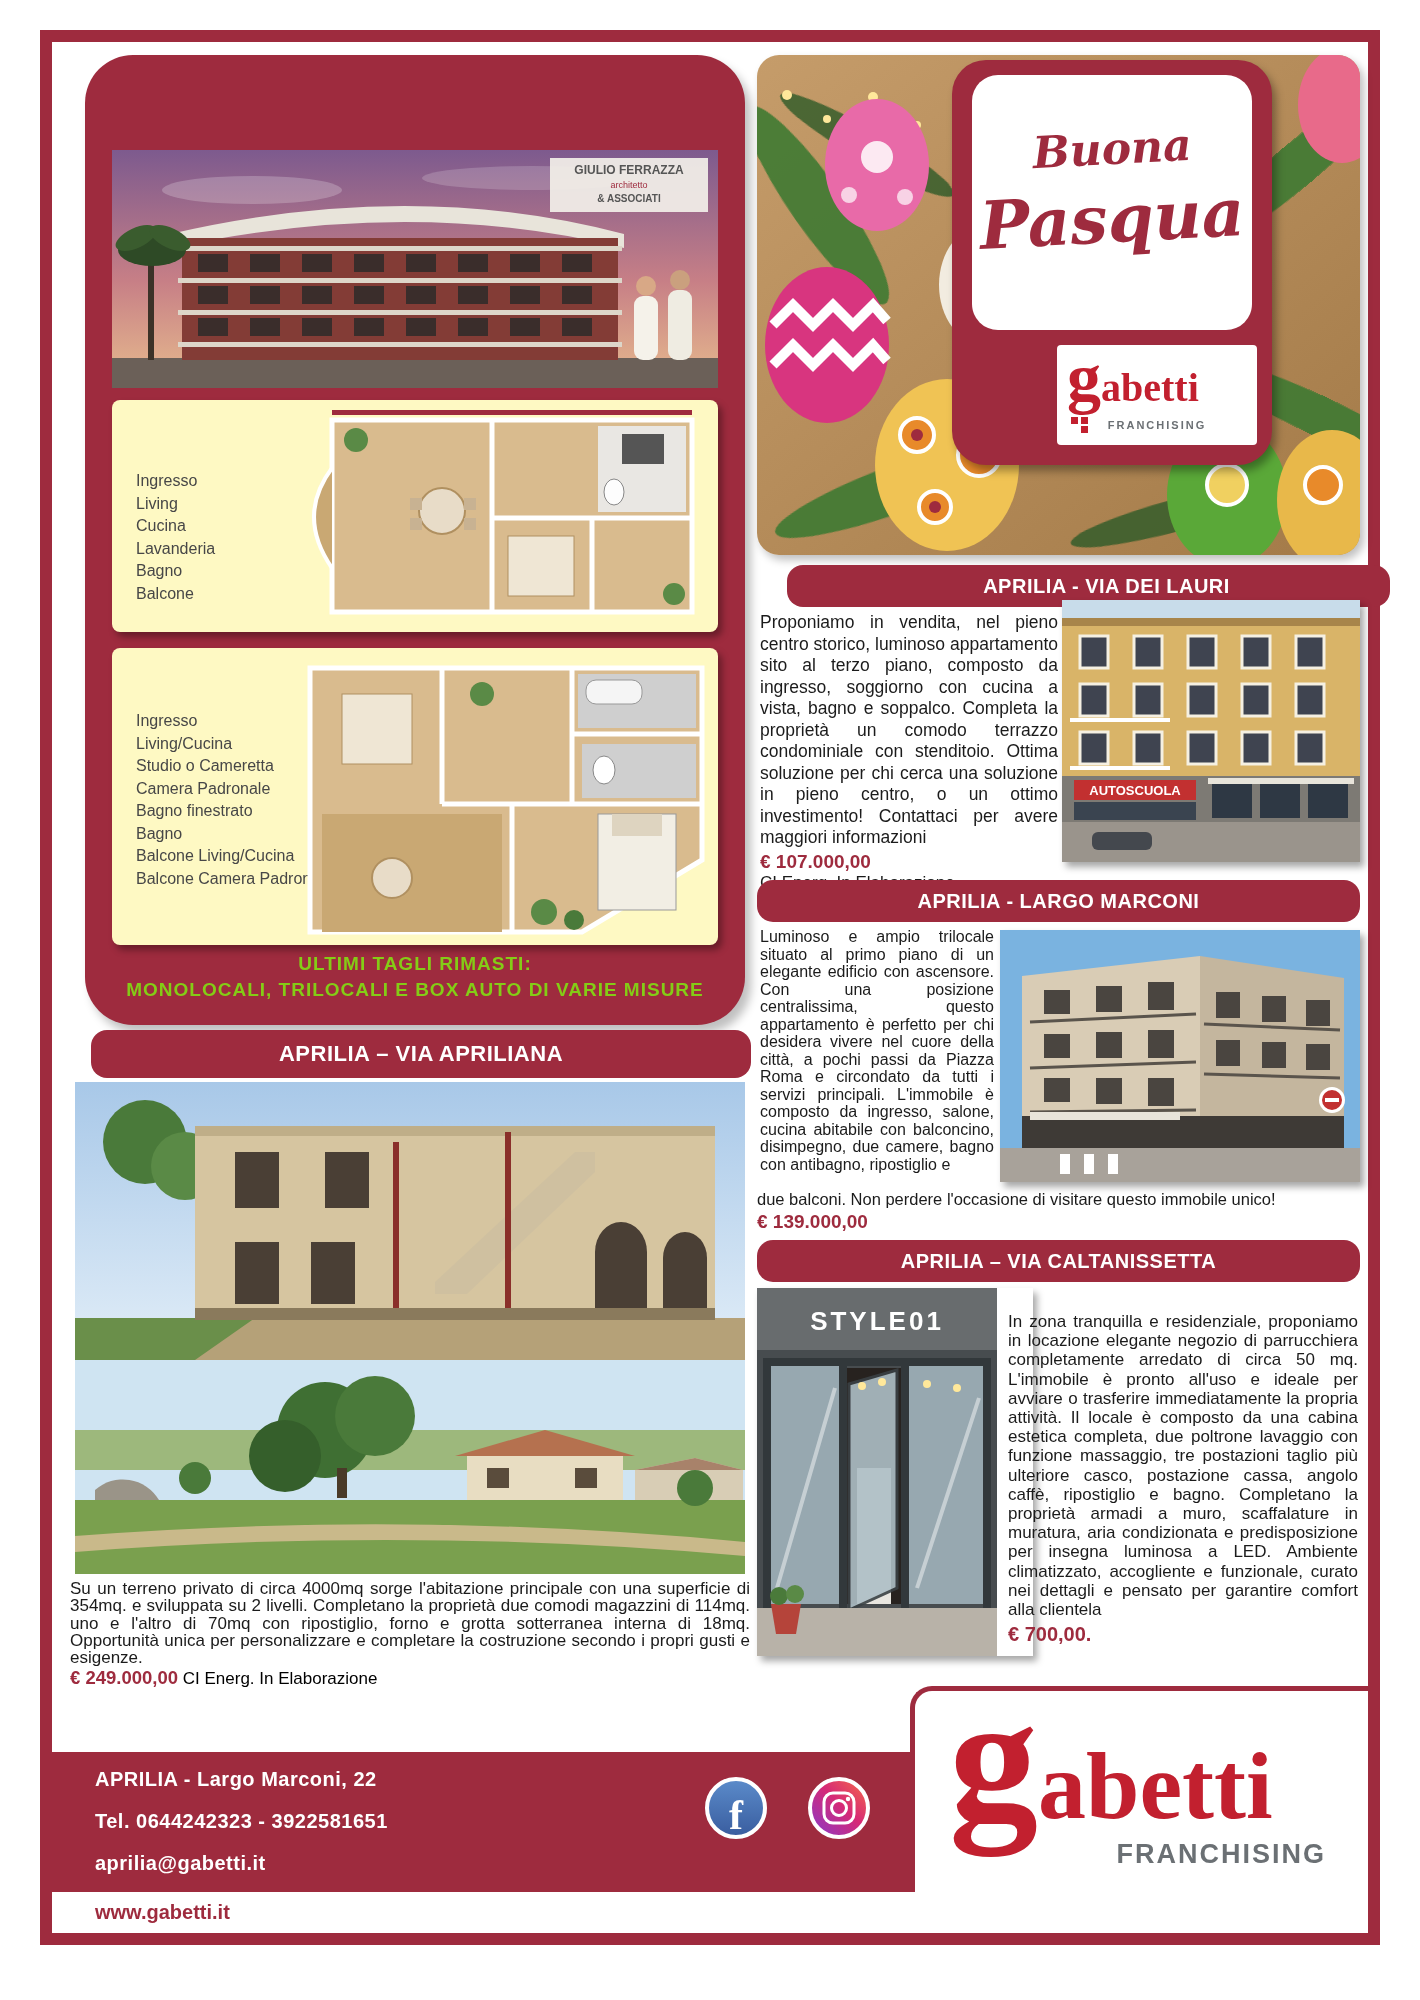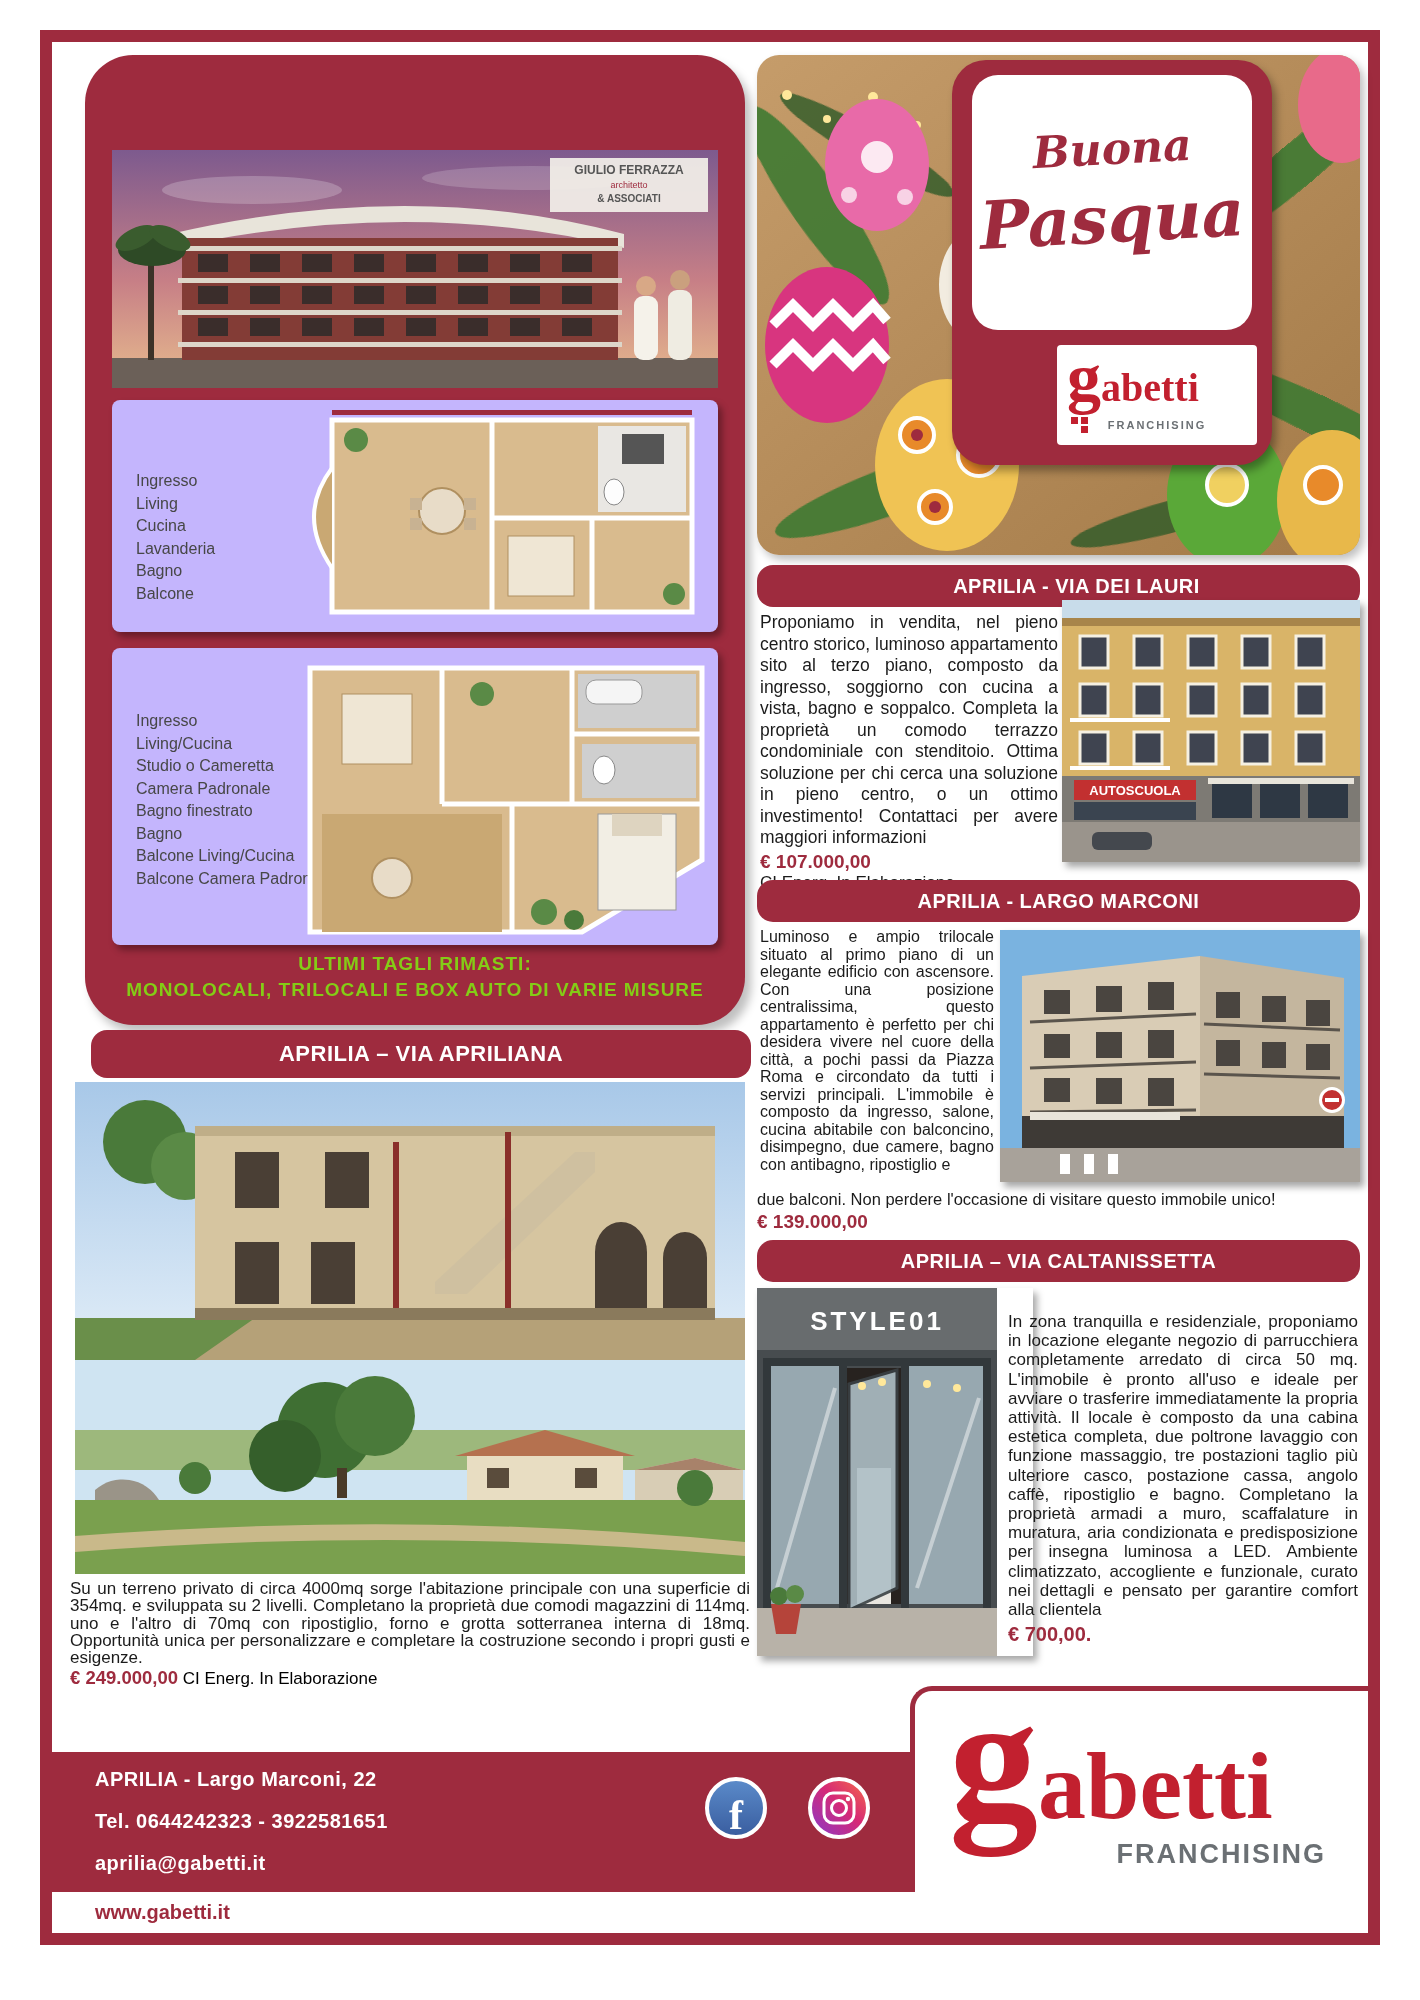--- a/index.html
+++ b/index.html
@@ -14,21 +14,21 @@
          text-align:center; border-radius:16px; letter-spacing:.5px; }
   .jtext { text-align:justify; hyphens:auto; color:#1b1b1b; }
   .price { color:#9e2b3e; font-weight:bold; }
 
   
   .nc-panel { position:absolute; left:85px; top:55px; width:660px; height:970px;
               background:#9e2b3e; border-radius:48px; box-shadow:6px 8px 10px rgba(0,0,0,.25); }
   .nc-title { position:absolute; top:14px; left:0; right:0; text-align:center;
               color:#fff; font-weight:bold; font-size:21.5px; line-height:32px; }
   .nc-photo { position:absolute; left:27px; top:95px; width:606px; height:238px; overflow:hidden; }
-  .plan-box { position:absolute; left:27px; width:606px; background:#c4b5fd;
+  .plan-box { position:absolute; left:27px; width:606px; background:#fef9c3;
               border-radius:8px; box-shadow:4px 5px 7px rgba(0,0,0,.35); overflow:hidden; }
   .plan1 { top:345px; height:232px; }
   .plan2 { top:593px; height:297px; }
   .room-list { position:absolute; left:24px; list-style:none; color:#474747;
                font-size:16px; line-height:22.5px; }
   .plan1 .room-list { top:70px; }
   .plan2 .room-list { top:62px; }
   .plan-art { position:absolute; right:6px; top:6px; }
   .nc-closing { position:absolute; left:0; right:0; top:896px; text-align:center;
                 color:#84cc16; font-weight:bold; font-size:19px; line-height:26px; letter-spacing:1px; }
@@ -55,21 +55,21 @@
   .easter-logo { position:absolute; left:1057px; top:345px; width:200px; height:100px;
                  background:#fff; border-radius:4px; padding:4px 10px; }
   .logo-word { font-family:"Liberation Serif", serif; font-weight:bold; color:#c2202f; }
   .easter-logo .logo-word { font-size:40px; line-height:58px; }
   .easter-logo .logo-word::first-letter { font-size:68px; }
   .logo-sub { color:#6b7074; letter-spacing:2px; font-size:11px; text-align:center;font-weight:bold; }
   .easter-logo .logo-sub { margin-top:2px; }
   .pix-row { position:absolute; left:14px; top:72px; }
 
   
-  .lauri-bar   { left:757px; top:565px;  width:603px; height:42px; font-size:20px; line-height:42px;padding-left:36px; }
+  .lauri-bar   { left:787px; top:565px;  width:603px; height:42px; font-size:20px; line-height:42px;padding-left:36px; }
   .marconi-bar { left:757px; top:880px;  width:603px; height:42px; font-size:20px; line-height:42px; }
   .calta-bar   { left:757px; top:1240px; width:603px; height:42px; font-size:20px; line-height:42px; }
 
   .lauri-text { left:760px; top:612px; width:298px; font-size:17.5px; line-height:21.5px; }
   .lauri-price { display:block; font-size:19px; margin-top:2px; }
   .lauri-energy { display:block; font-size:17px; color:#1b1b1b; font-weight:normal; }
   .lauri-photo { left:1062px; top:600px; width:298px; height:262px; overflow:hidden;
                  box-shadow:4px 5px 7px rgba(0,0,0,.35); }
 
   .marconi-text { left:760px; top:928px; width:234px; font-size:16px; line-height:17.5px; }

